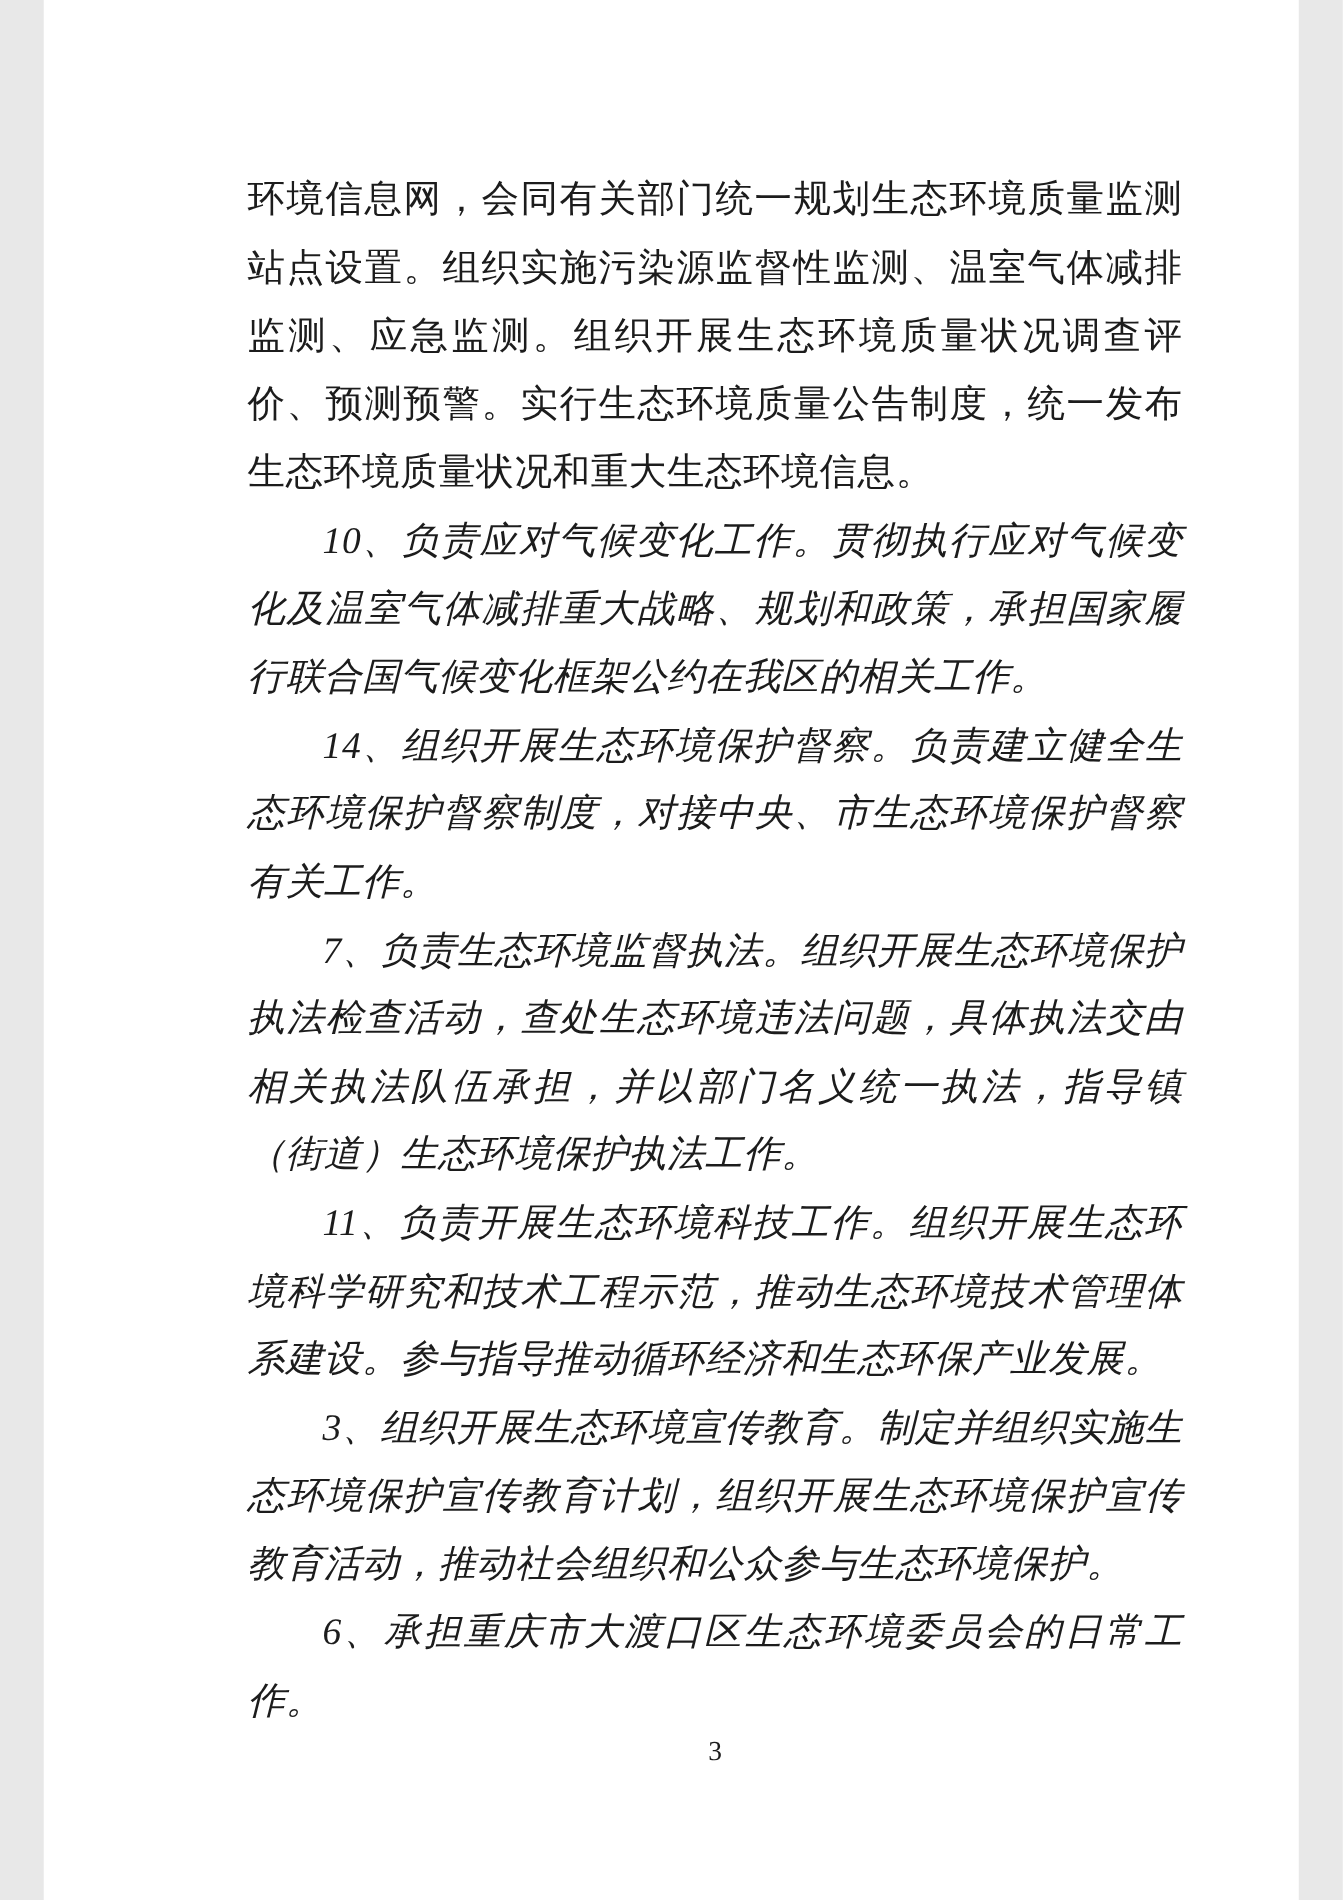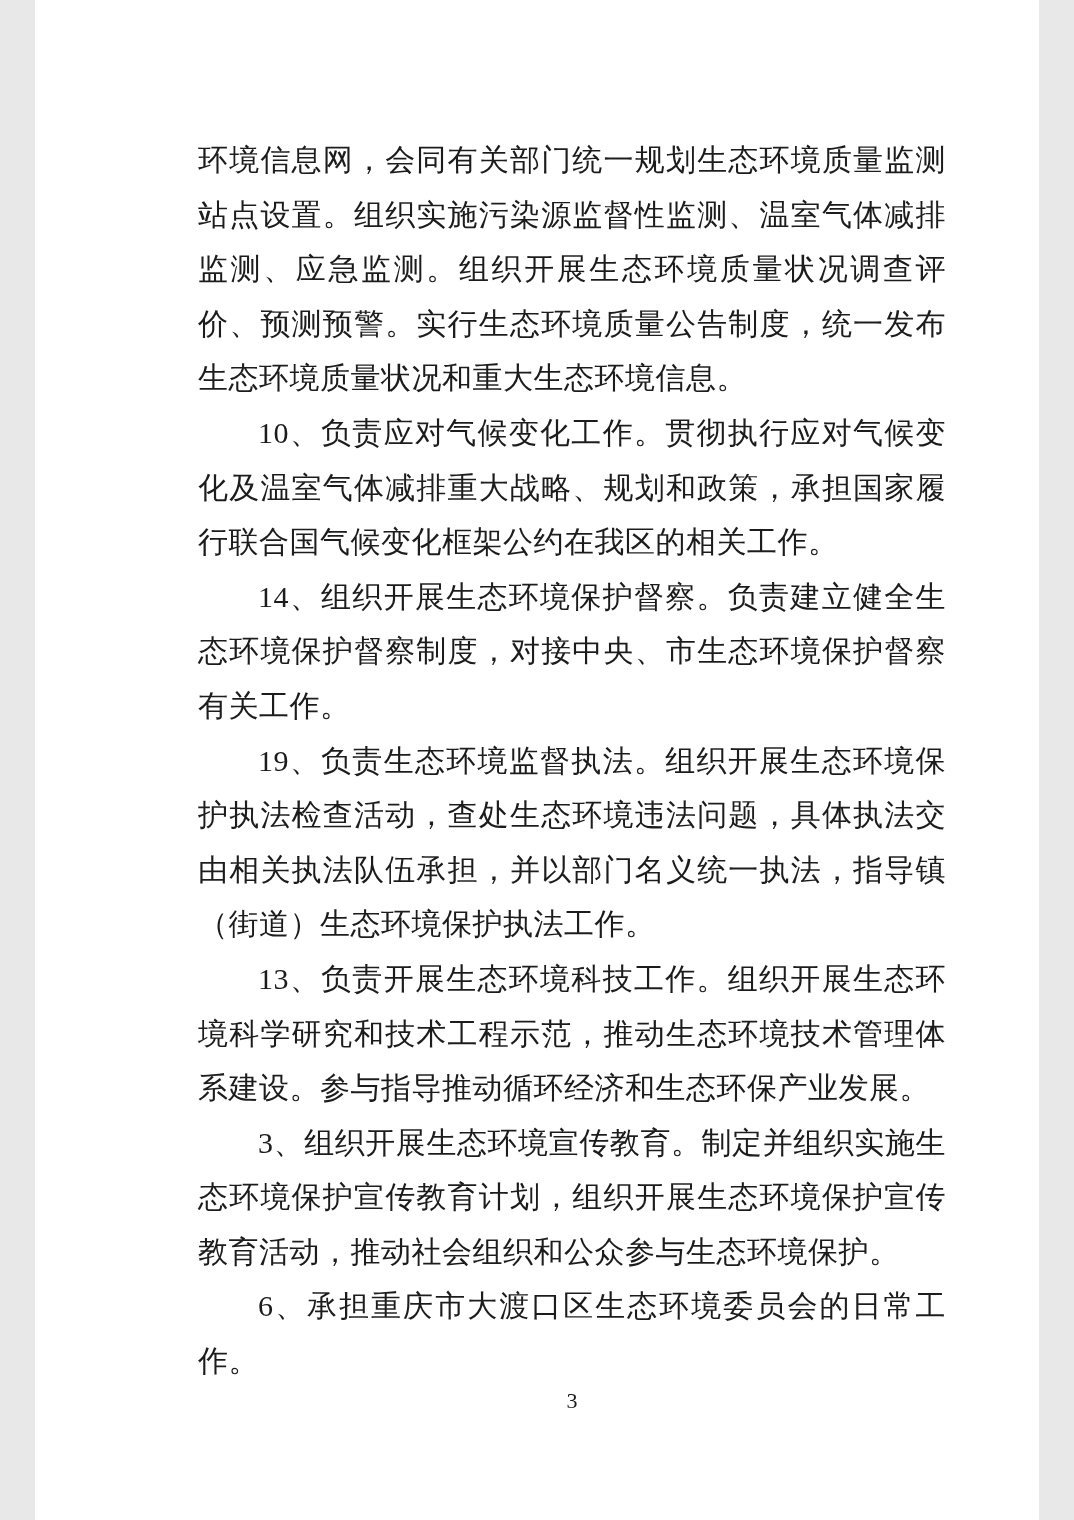--- a/index.html
+++ b/index.html
@@ -23,20 +23,21 @@
   .para {
     font-size: 30px;
     line-height: 54.6px;
     text-align: justify;
     text-justify: inter-character;
     letter-spacing: 0.5px;
     color: #1c1c1c;
   }
   .para.indent {
     text-indent: 2em;
+    font-style: italic;
   }
   .footer {
     position: absolute;
     top: 1386px;
     left: 163px;
     width: 748px;
     text-align: center;
   }
   .page-number {
     font-size: 22px;
@@ -46,21 +47,21 @@
   }
 </style>
 </head>
 <body>
 
 <div class="page">
   <div class="content">
     <p class="para">环境信息网，会同有关部门统一规划生态环境质量监测站点设置。组织实施污染源监督性监测、温室气体减排监测、应急监测。组织开展生态环境质量状况调查评价、预测预警。实行生态环境质量公告制度，统一发布生态环境质量状况和重大生态环境信息。</p>
     <p class="para indent">10、负责应对气候变化工作。贯彻执行应对气候变化及温室气体减排重大战略、规划和政策，承担国家履行联合国气候变化框架公约在我区的相关工作。</p>
     <p class="para indent">14、组织开展生态环境保护督察。负责建立健全生态环境保护督察制度，对接中央、市生态环境保护督察有关工作。</p>
-    <p class="para indent">19、负责生态环境监督执法。组织开展生态环境保护执法检查活动，查处生态环境违法问题，具体执法交由相关执法队伍承担，并以部门名义统一执法，指导镇（街道）生态环境保护执法工作。</p>
-    <p class="para indent">13、负责开展生态环境科技工作。组织开展生态环境科学研究和技术工程示范，推动生态环境技术管理体系建设。参与指导推动循环经济和生态环保产业发展。</p>
+    <p class="para indent">7、负责生态环境监督执法。组织开展生态环境保护执法检查活动，查处生态环境违法问题，具体执法交由相关执法队伍承担，并以部门名义统一执法，指导镇（街道）生态环境保护执法工作。</p>
+    <p class="para indent">11、负责开展生态环境科技工作。组织开展生态环境科学研究和技术工程示范，推动生态环境技术管理体系建设。参与指导推动循环经济和生态环保产业发展。</p>
     <p class="para indent">3、组织开展生态环境宣传教育。制定并组织实施生态环境保护宣传教育计划，组织开展生态环境保护宣传教育活动，推动社会组织和公众参与生态环境保护。</p>
     <p class="para indent">6、承担重庆市大渡口区生态环境委员会的日常工作。</p>
   </div>
   <div class="footer">
     <span class="page-number">3</span>
   </div>
 </div>
 
 </body></html>

